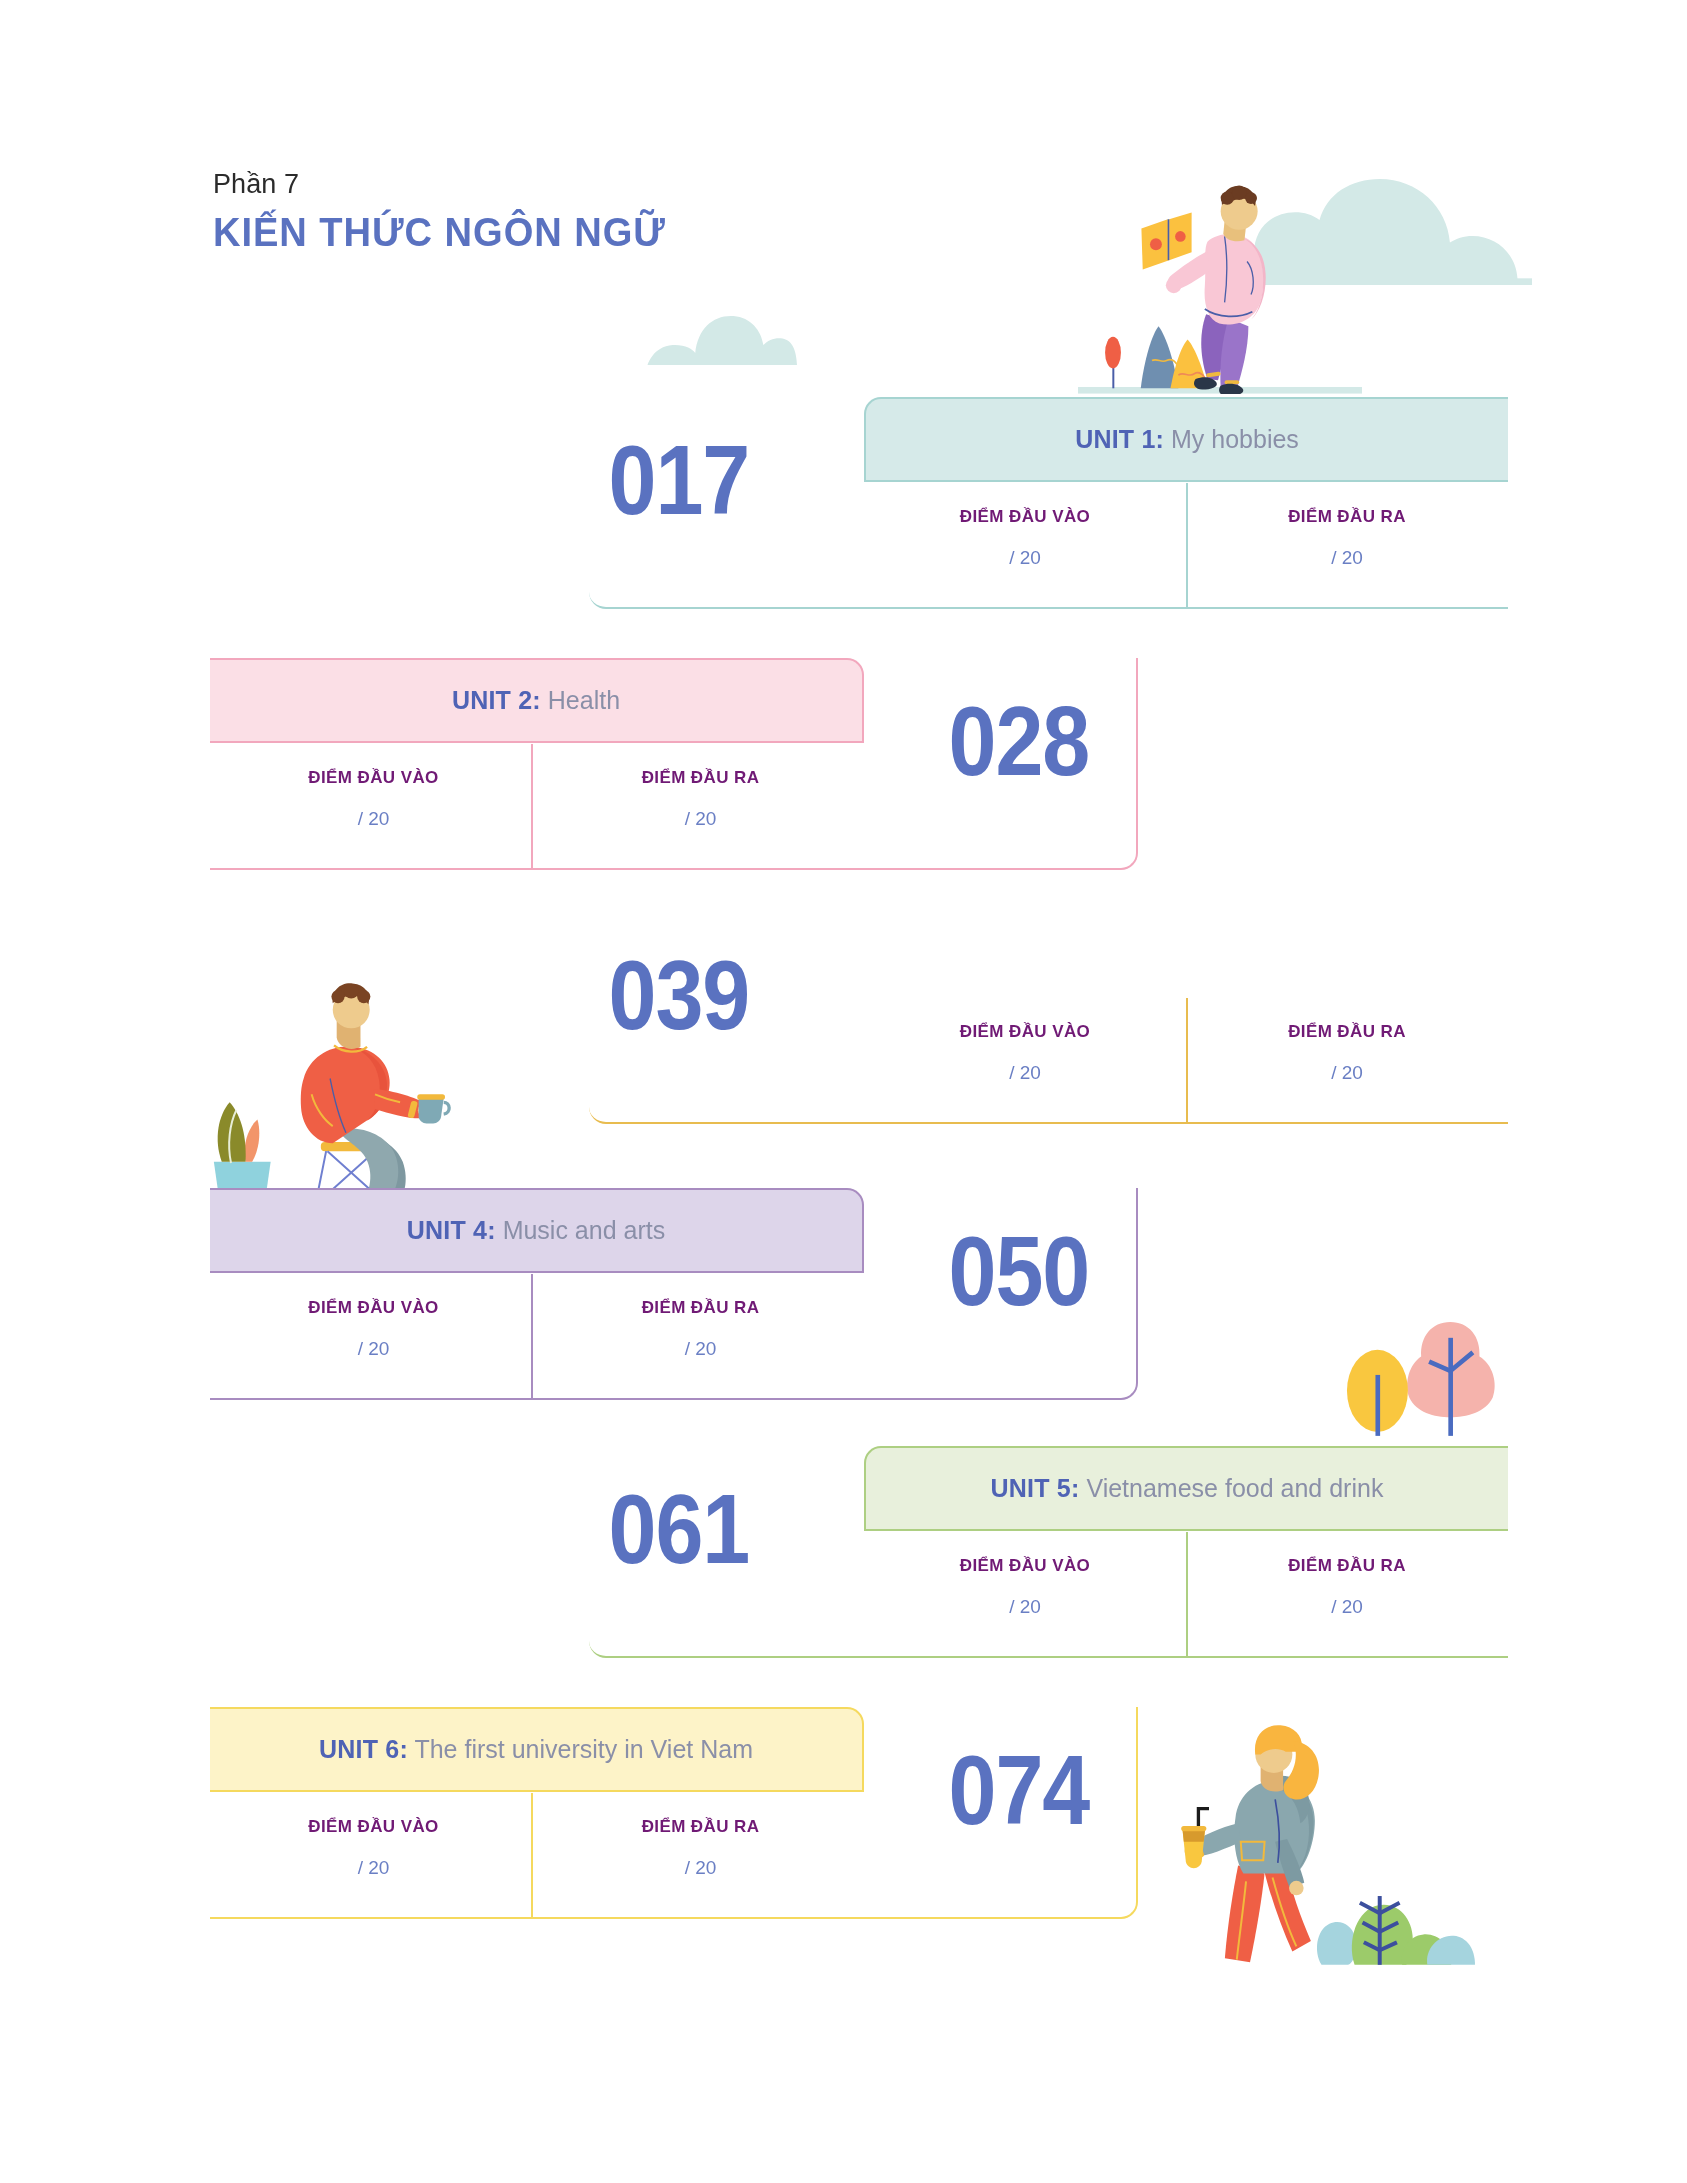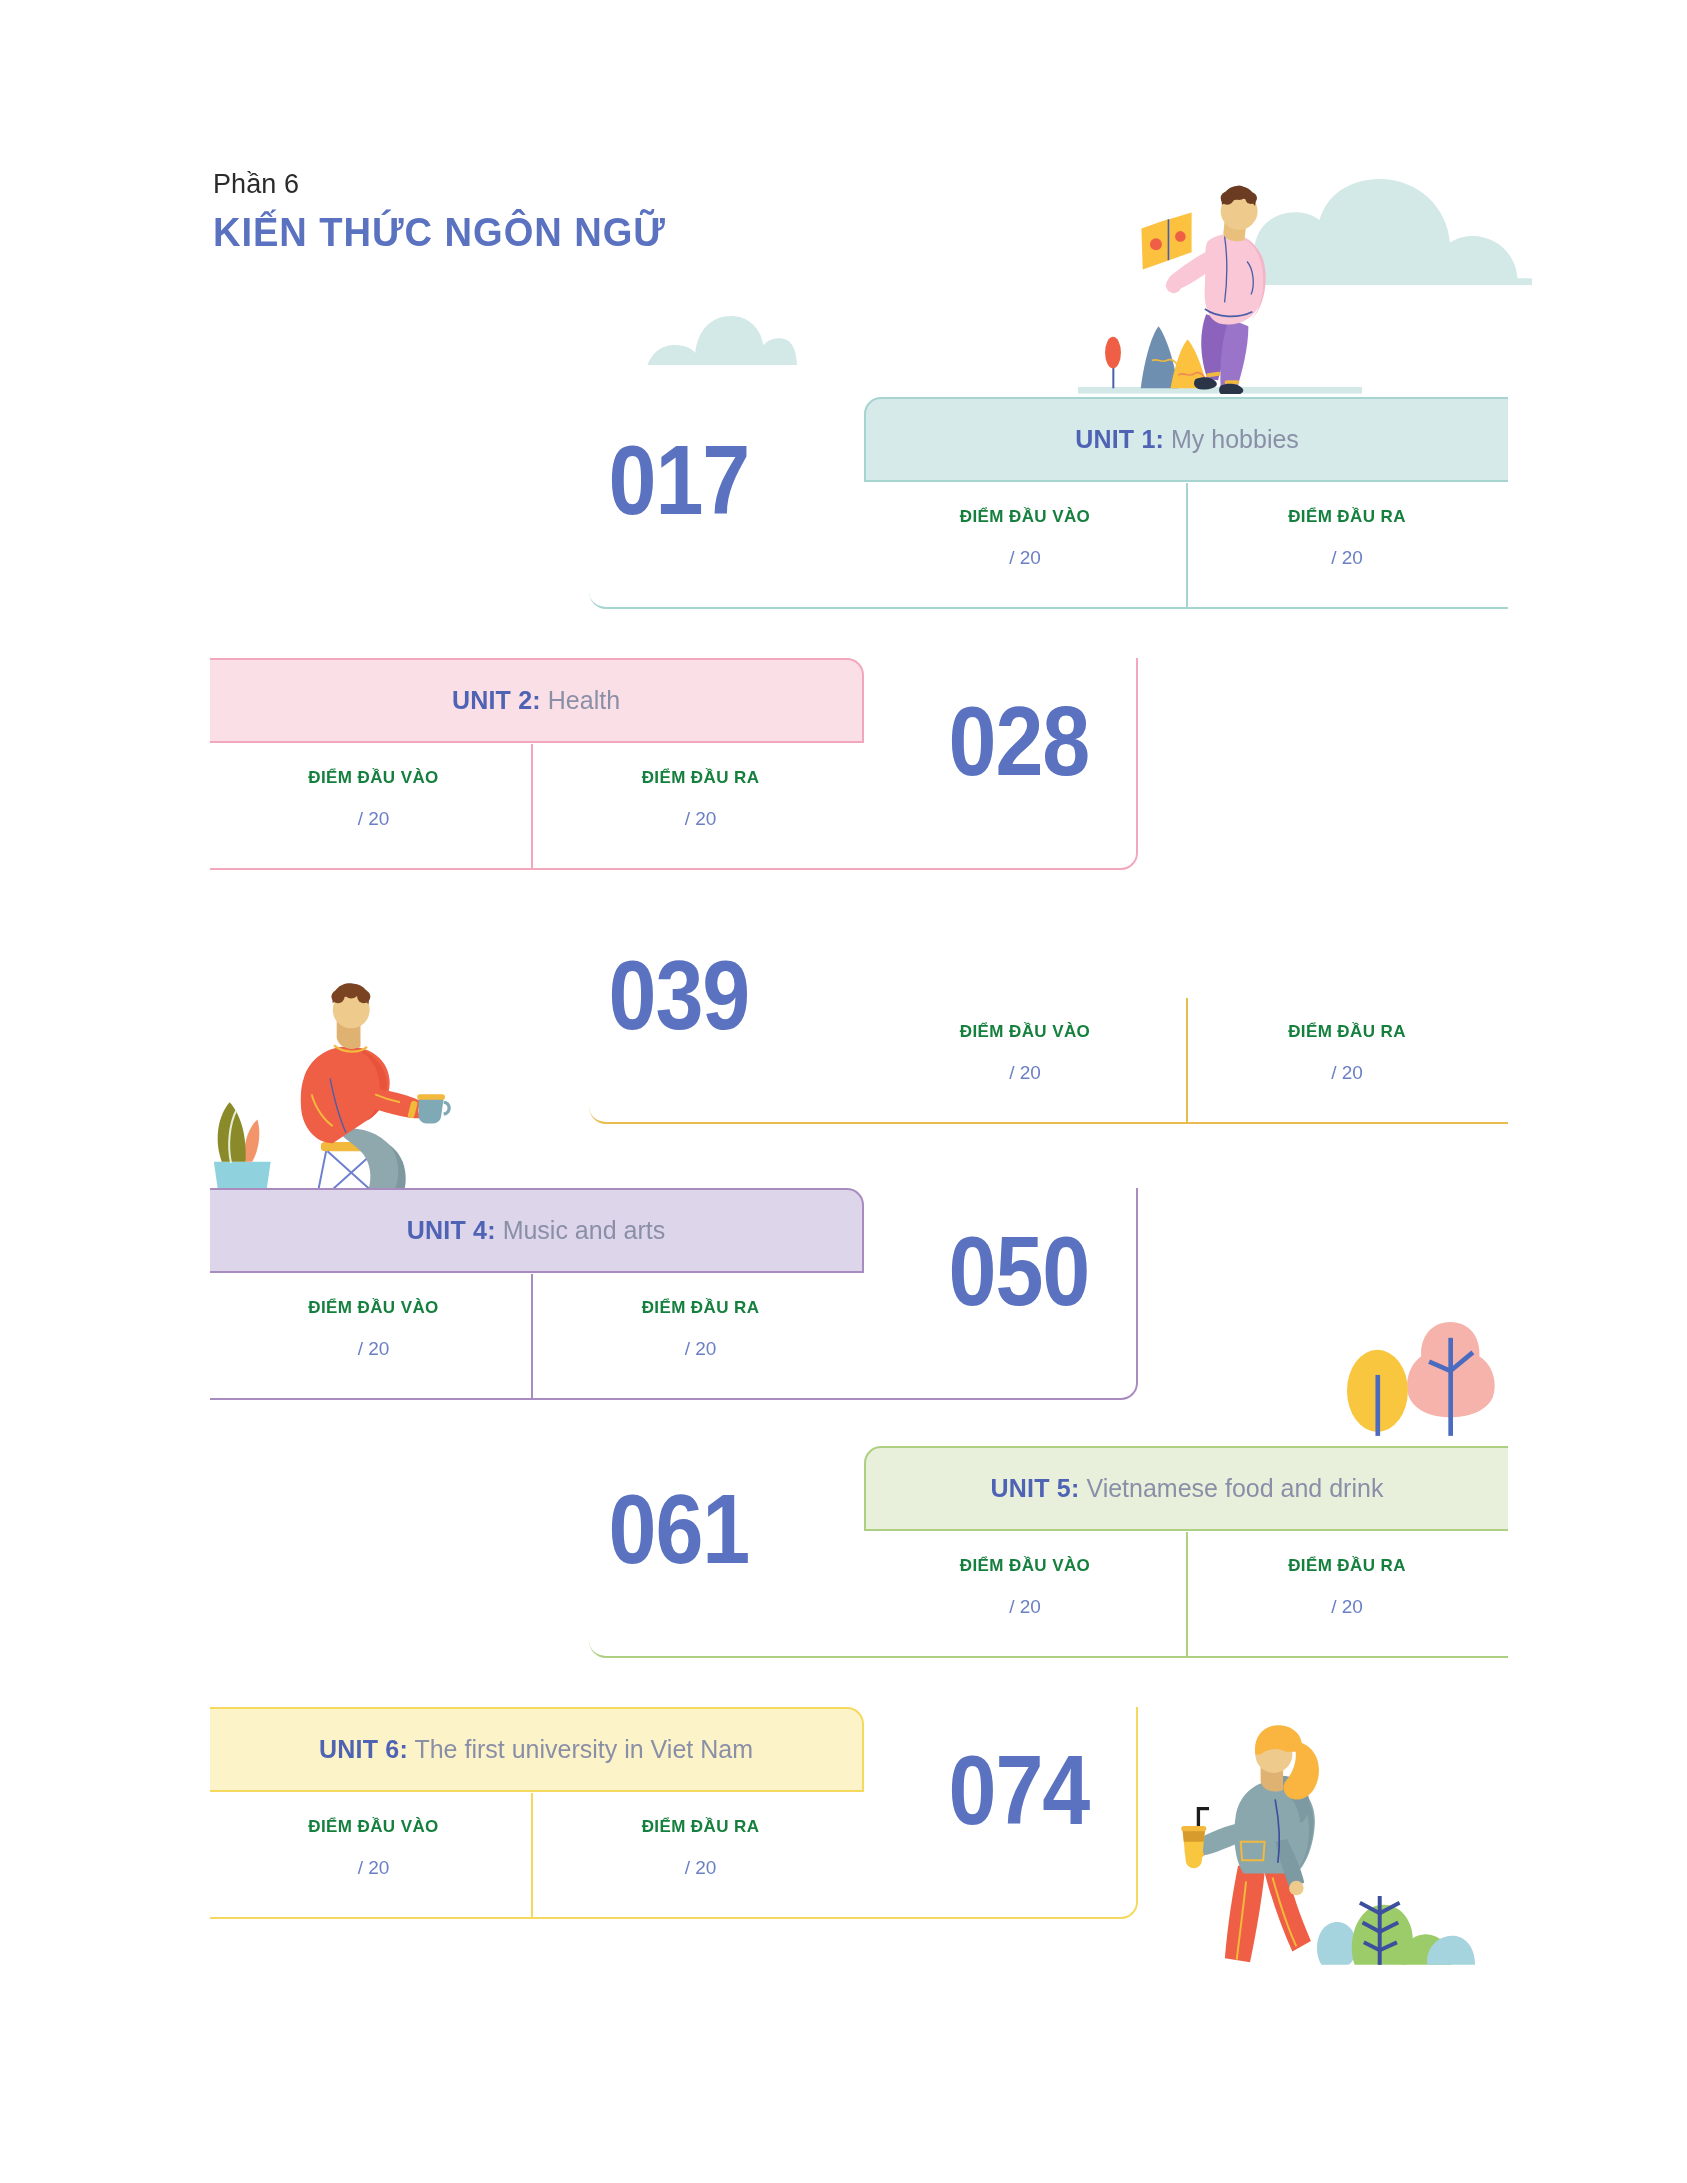--- a/index.html
+++ b/index.html
@@ -42,21 +42,21 @@
   .bar-text {
     font-size: 25px; color: #8a8fa8; white-space: nowrap;
     font-family: "Liberation Sans", sans-serif;
   }
   .bar-text b { color: #4f63b5; font-weight: 700; letter-spacing: 0.2px; }
 
   .cols { position: absolute; top: 85px; height: 127px; display: flex; }
   .col { flex: 1 1 0; display: flex; flex-direction: column;
          align-items: center; justify-content: flex-start; padding-top: 25px; }
   .col-lbl {
-    font-size: 17px; font-weight: 700; color: #15803d;
+    font-size: 17px; font-weight: 700; color: #701a75;
     letter-spacing: 0.4px; white-space: nowrap;
     font-family: "Liberation Sans", sans-serif;
   }
   .col-val { margin-top: 20px; font-size: 19px; color: #6a7fc4;
     font-family: "Liberation Sans", sans-serif; }
 
   .num {
     position: absolute; top: 34px;
     font-size: 98px; font-weight: 700; color: #5a72c0;
     letter-spacing: -1.3px;
@@ -69,21 +69,21 @@
 
   
   .art { position: absolute; pointer-events: none; }
 </style>
 </head>
 <body>
 
 <div class="page">
 
   <div class="hdr">
-    <div class="hdr-sub">Phần 6</div>
+    <div class="hdr-sub">Phần 7</div>
     <div class="hdr-title">KIẾN THỨC NGÔN NGỮ</div>
   </div>
 
   <svg class="art" style="left:1254px;top:179px;" width="278" height="106" viewBox="0 0 420 160">
     <path d="M0 160 V112 C0 76 26 50 62 50 C76 50 89 54 99 62 C110 22 147 0 190 0
              C247 0 292 42 296 96 C305 90 317 86 330 86 C367 86 396 114 398 150
              L400 160 Z" fill="#d3e9e7"></path>
     <rect x="0" y="150" width="420" height="12" fill="#d3e9e7"></rect>
   </svg>
 

